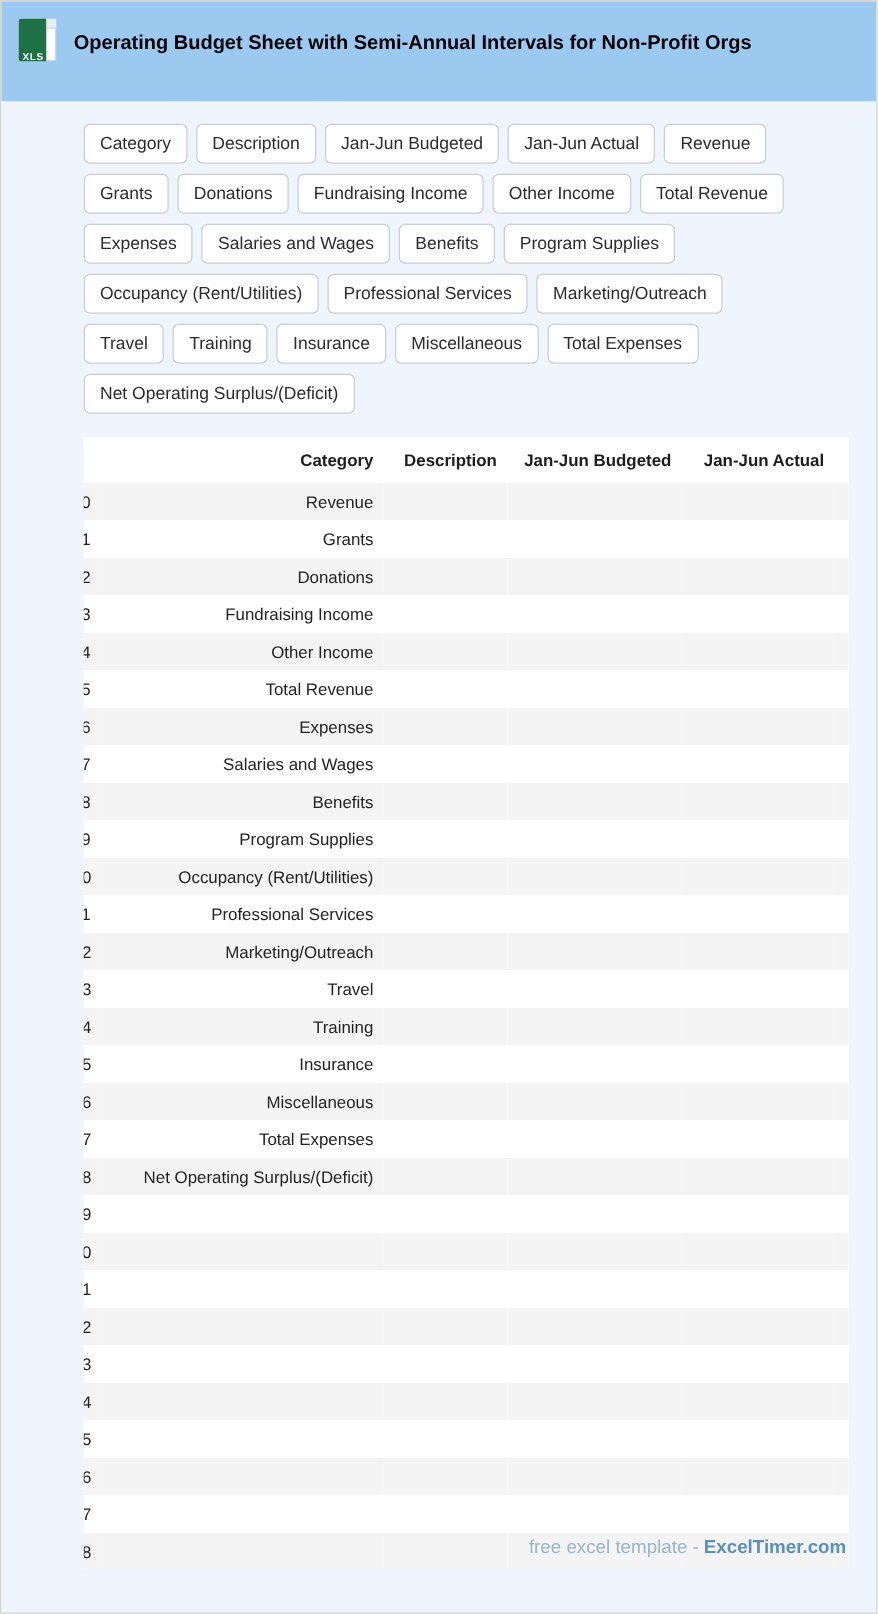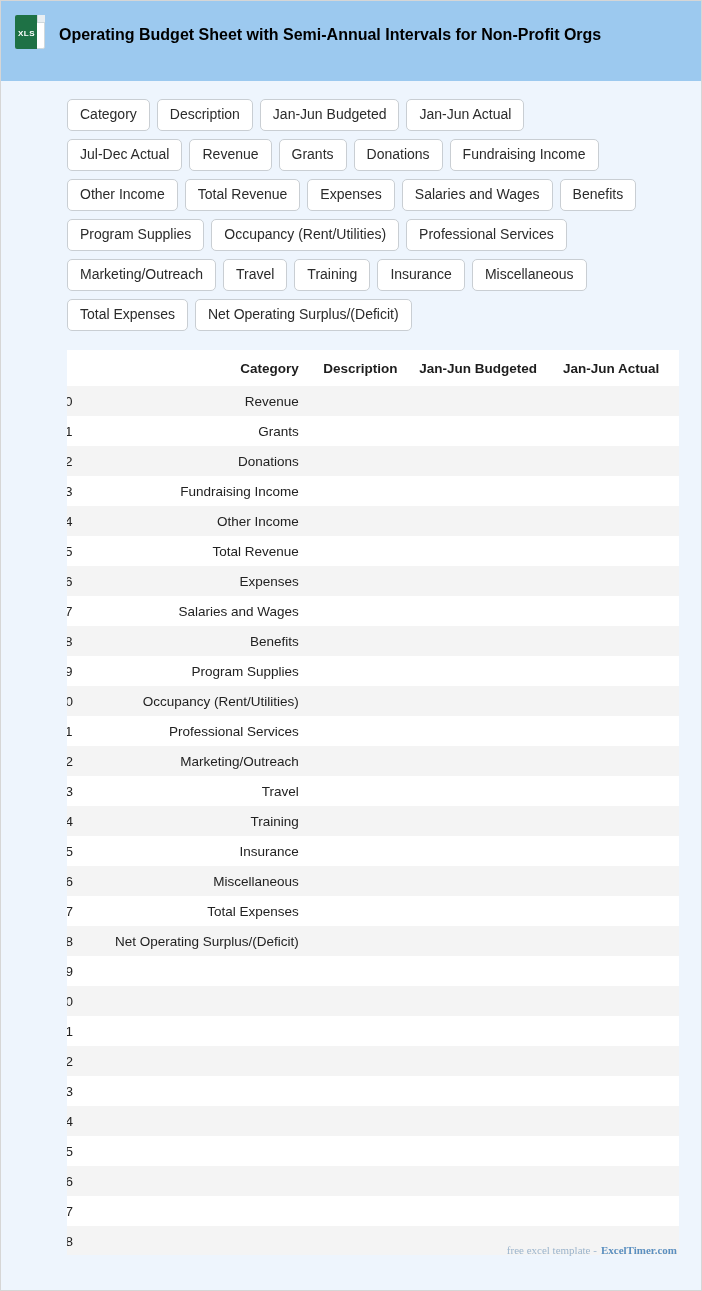--- a/index.html
+++ b/index.html
@@ -52,21 +52,21 @@
   }
   .xls-icon .green {
     position: absolute;
     left: 0; top: 0;
     width: 22px; height: 34px;
     background: #1e7145;
     border-radius: 2px 0 0 2px;
   }
   .xls-icon .lbl {
     position: absolute;
-    left: 1px; top: 14px;
+    left: 1px; top: 26px;
     width: 21px;
     text-align: center;
     font-size: 8px;
     font-weight: bold;
     color: #ffffff;
     letter-spacing: 0.5px;
     font-family: "Liberation Sans", sans-serif;
   }
   .xls-icon .fold {
     position: absolute;
@@ -145,24 +145,23 @@
   col.c-jdb { width: 140px; }
   td.idx, th.idx {
     text-align: left;
     color: #555;
     padding-left: 6px;
   }
   
   .footer {
     position: absolute;
     right: 24px;
-    bottom: 34px;
-    font-size: 11px;
+    bottom: 44px;
+    font-size: 15px;
     color: #9bb4cc;
-    font-family: Liberation Serif, serif;
   }
   .footer .brand {
     color: #5a8fc0;
     font-weight: bold;
     margin-left: 4px;
   }
 </style>
 </head>
 <body>
 
@@ -176,21 +175,20 @@
       <div class="fold"></div>
     </div>
     <div class="header-title">Operating Budget Sheet with Semi-Annual Intervals for Non-Profit Orgs</div>
   </div>
 
   <div class="chips">
     <span class="chip">Category</span>
     <span class="chip">Description</span>
     <span class="chip">Jan-Jun Budgeted</span>
     <span class="chip">Jan-Jun Actual</span>
-    <span class="chip">Jul-Dec Actual</span>
     <span class="chip">Revenue</span>
     <span class="chip">Grants</span>
     <span class="chip">Donations</span>
     <span class="chip">Fundraising Income</span>
     <span class="chip">Other Income</span>
     <span class="chip">Total Revenue</span>
     <span class="chip">Expenses</span>
     <span class="chip">Salaries and Wages</span>
     <span class="chip">Benefits</span>
     <span class="chip">Program Supplies</span>

